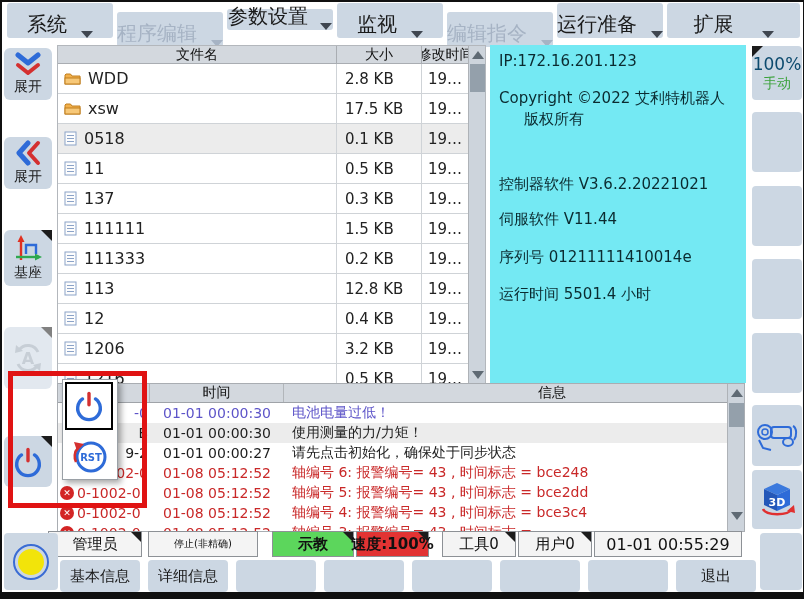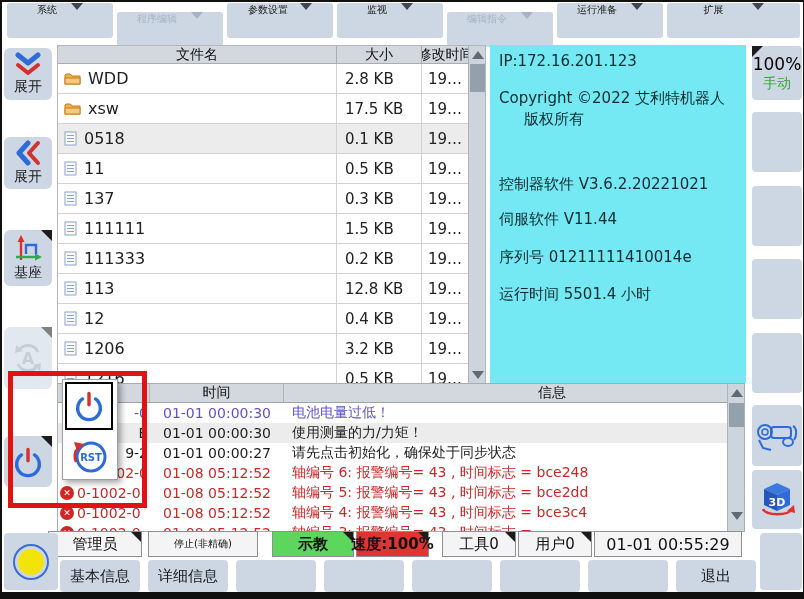--- a/index.html
+++ b/index.html
@@ -7,22 +7,22 @@
        font-family:"DejaVu Sans","Liberation Sans",sans-serif;-webkit-font-smoothing:antialiased;}
   .abs{position:absolute;}
   #backdrop{left:2px;top:2px;width:801px;height:590px;background:#ffffff;}
   
   .btn{position:absolute;background:#ccd7e3;border-radius:4px;box-sizing:border-box;}
   .corner-tr{position:absolute;top:0;right:0;width:0;height:0;
              border-top:11px solid #1c1c1c;border-left:11px solid transparent;}
   .corner-tl{position:absolute;top:0;left:0;width:0;height:0;
              border-top:11px solid #1c1c1c;border-right:11px solid transparent;}
   
-  .menu-btn{display:flex;align-items:flex-start;justify-content:center;gap:14px;
-            font-size:10px;color:#1a1a1a;border-radius:3px;}
+  .menu-btn{display:flex;align-items:flex-end;justify-content:center;gap:14px;
+            font-size:20px;color:#1a1a1a;border-radius:3px;}
   .menu-btn .caret{width:0;height:0;border-left:6px solid transparent;border-right:6px solid transparent;
                    border-top:7px solid #3f4650;}
   .menu-btn.disabled{color:#a6b3c4;margin-top:9px;}
   .menu-btn.disabled .caret{border-top-color:#a6b3c4;}
   
   .side-btn{display:flex;flex-direction:column;align-items:center;justify-content:center;
             gap:2px;font-size:14px;color:#1a1a1a;border-radius:6px;}
   
   #file-table{left:57px;top:45px;width:429px;height:340px;border:1px solid #b3b7bc;
               box-sizing:border-box;overflow:hidden;background:#fff;}
@@ -78,39 +78,39 @@
           box-sizing:border-box;display:flex;align-items:center;justify-content:center;
           font-size:15px;color:#111;white-space:nowrap;}
   .sfield .corner-tr{border-top-width:10px;border-left-width:10px;}
   .sfield.green{background:#5cd65c;font-weight:600;}
   .sfield.red{background:#e23333;font-weight:600;}
   
   .tab-btn{top:560px;height:32px;display:flex;align-items:center;justify-content:center;
            font-size:15px;color:#1a1a1a;}
   
   #speed-btn{display:flex;flex-direction:column;align-items:center;justify-content:center;line-height:1.15;}
-  #speed-btn .pct{font-size:17px;color:#000000;text-align:center;}
+  #speed-btn .pct{font-size:17px;color:#0c4a6e;text-align:center;}
   #speed-btn .mode{font-size:14px;color:#3aa23a;}
   svg{display:block;}
 </style>
 </head>
 <body>
 
 <div id="backdrop" class="abs"></div>
 
 <div>
   <div class="btn menu-btn" style="left:7px;top:3px;width:106px;height:35px;">
     <span>系统</span>
     <span class="caret"></span>
   </div>
   <div class="btn menu-btn disabled" style="left:117px;top:3px;width:106px;height:35px;">
     <span>程序编辑</span>
     <span class="caret"></span>
   </div>
-  <div class="btn menu-btn" style="left:227px;top:3px;width:106px;height:35px;gap:12px;">
+  <div class="btn menu-btn" style="left:227px;top:9px;width:106px;height:21px;gap:12px;">
     <span>参数设置</span>
     <span class="caret"></span>
   </div>
   <div class="btn menu-btn" style="left:337px;top:3px;width:106px;height:35px;">
     <span>监视</span>
     <span class="caret"></span>
   </div>
   <div class="btn menu-btn disabled" style="left:447px;top:3px;width:106px;height:35px;">
     <span>编辑指令</span>
     <span class="caret"></span>

